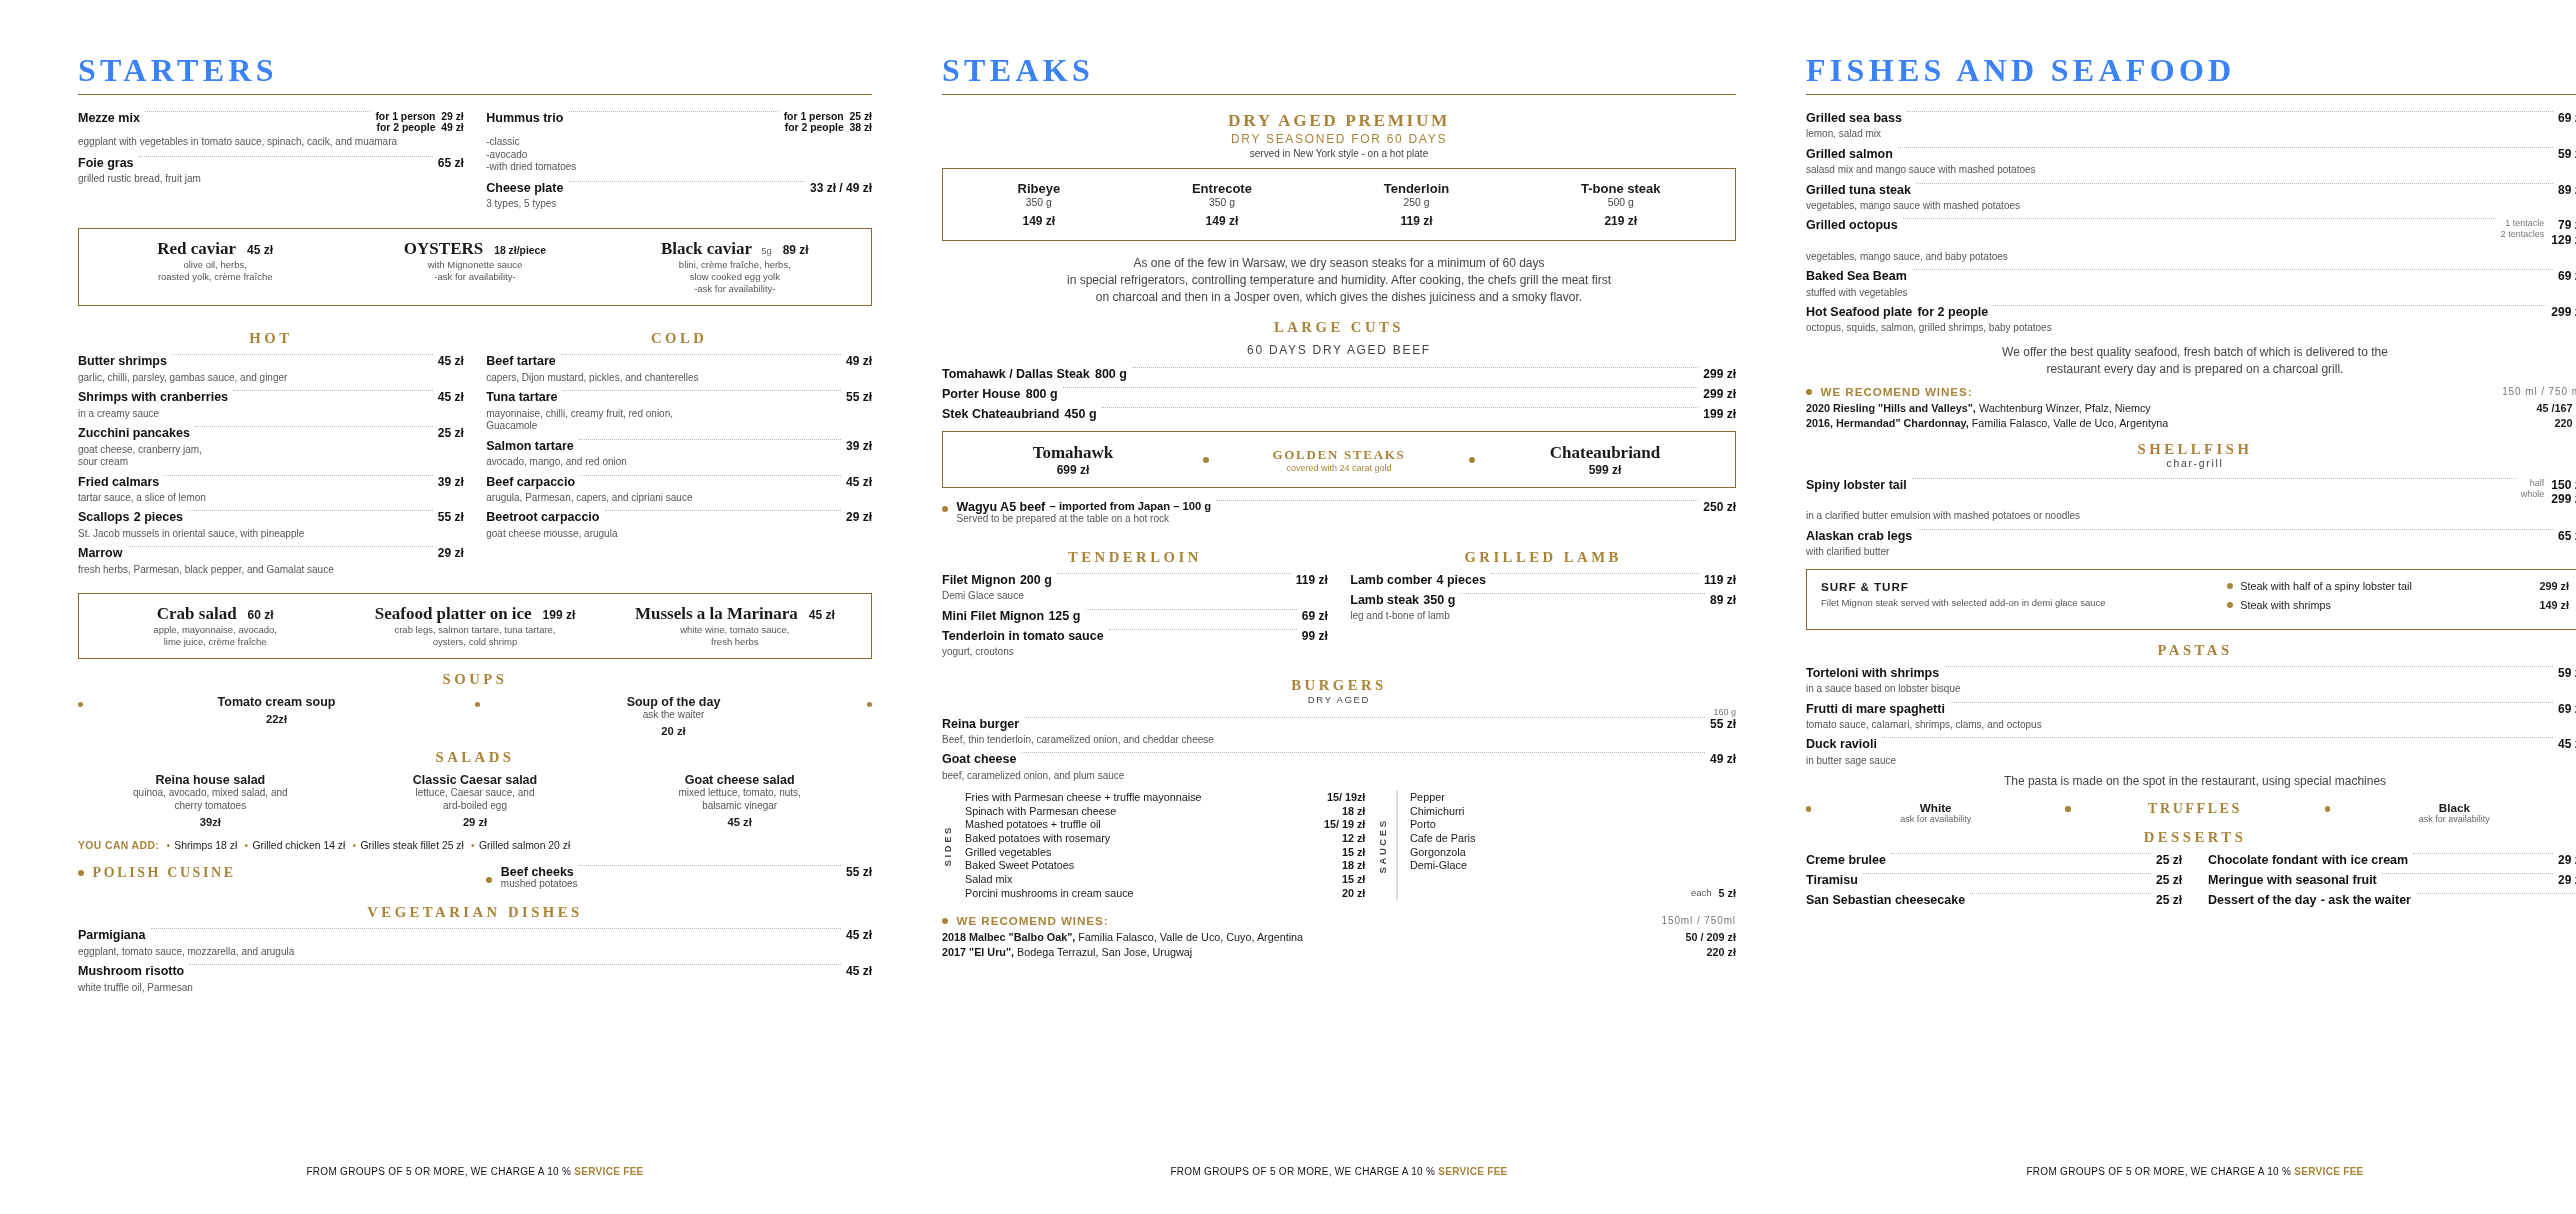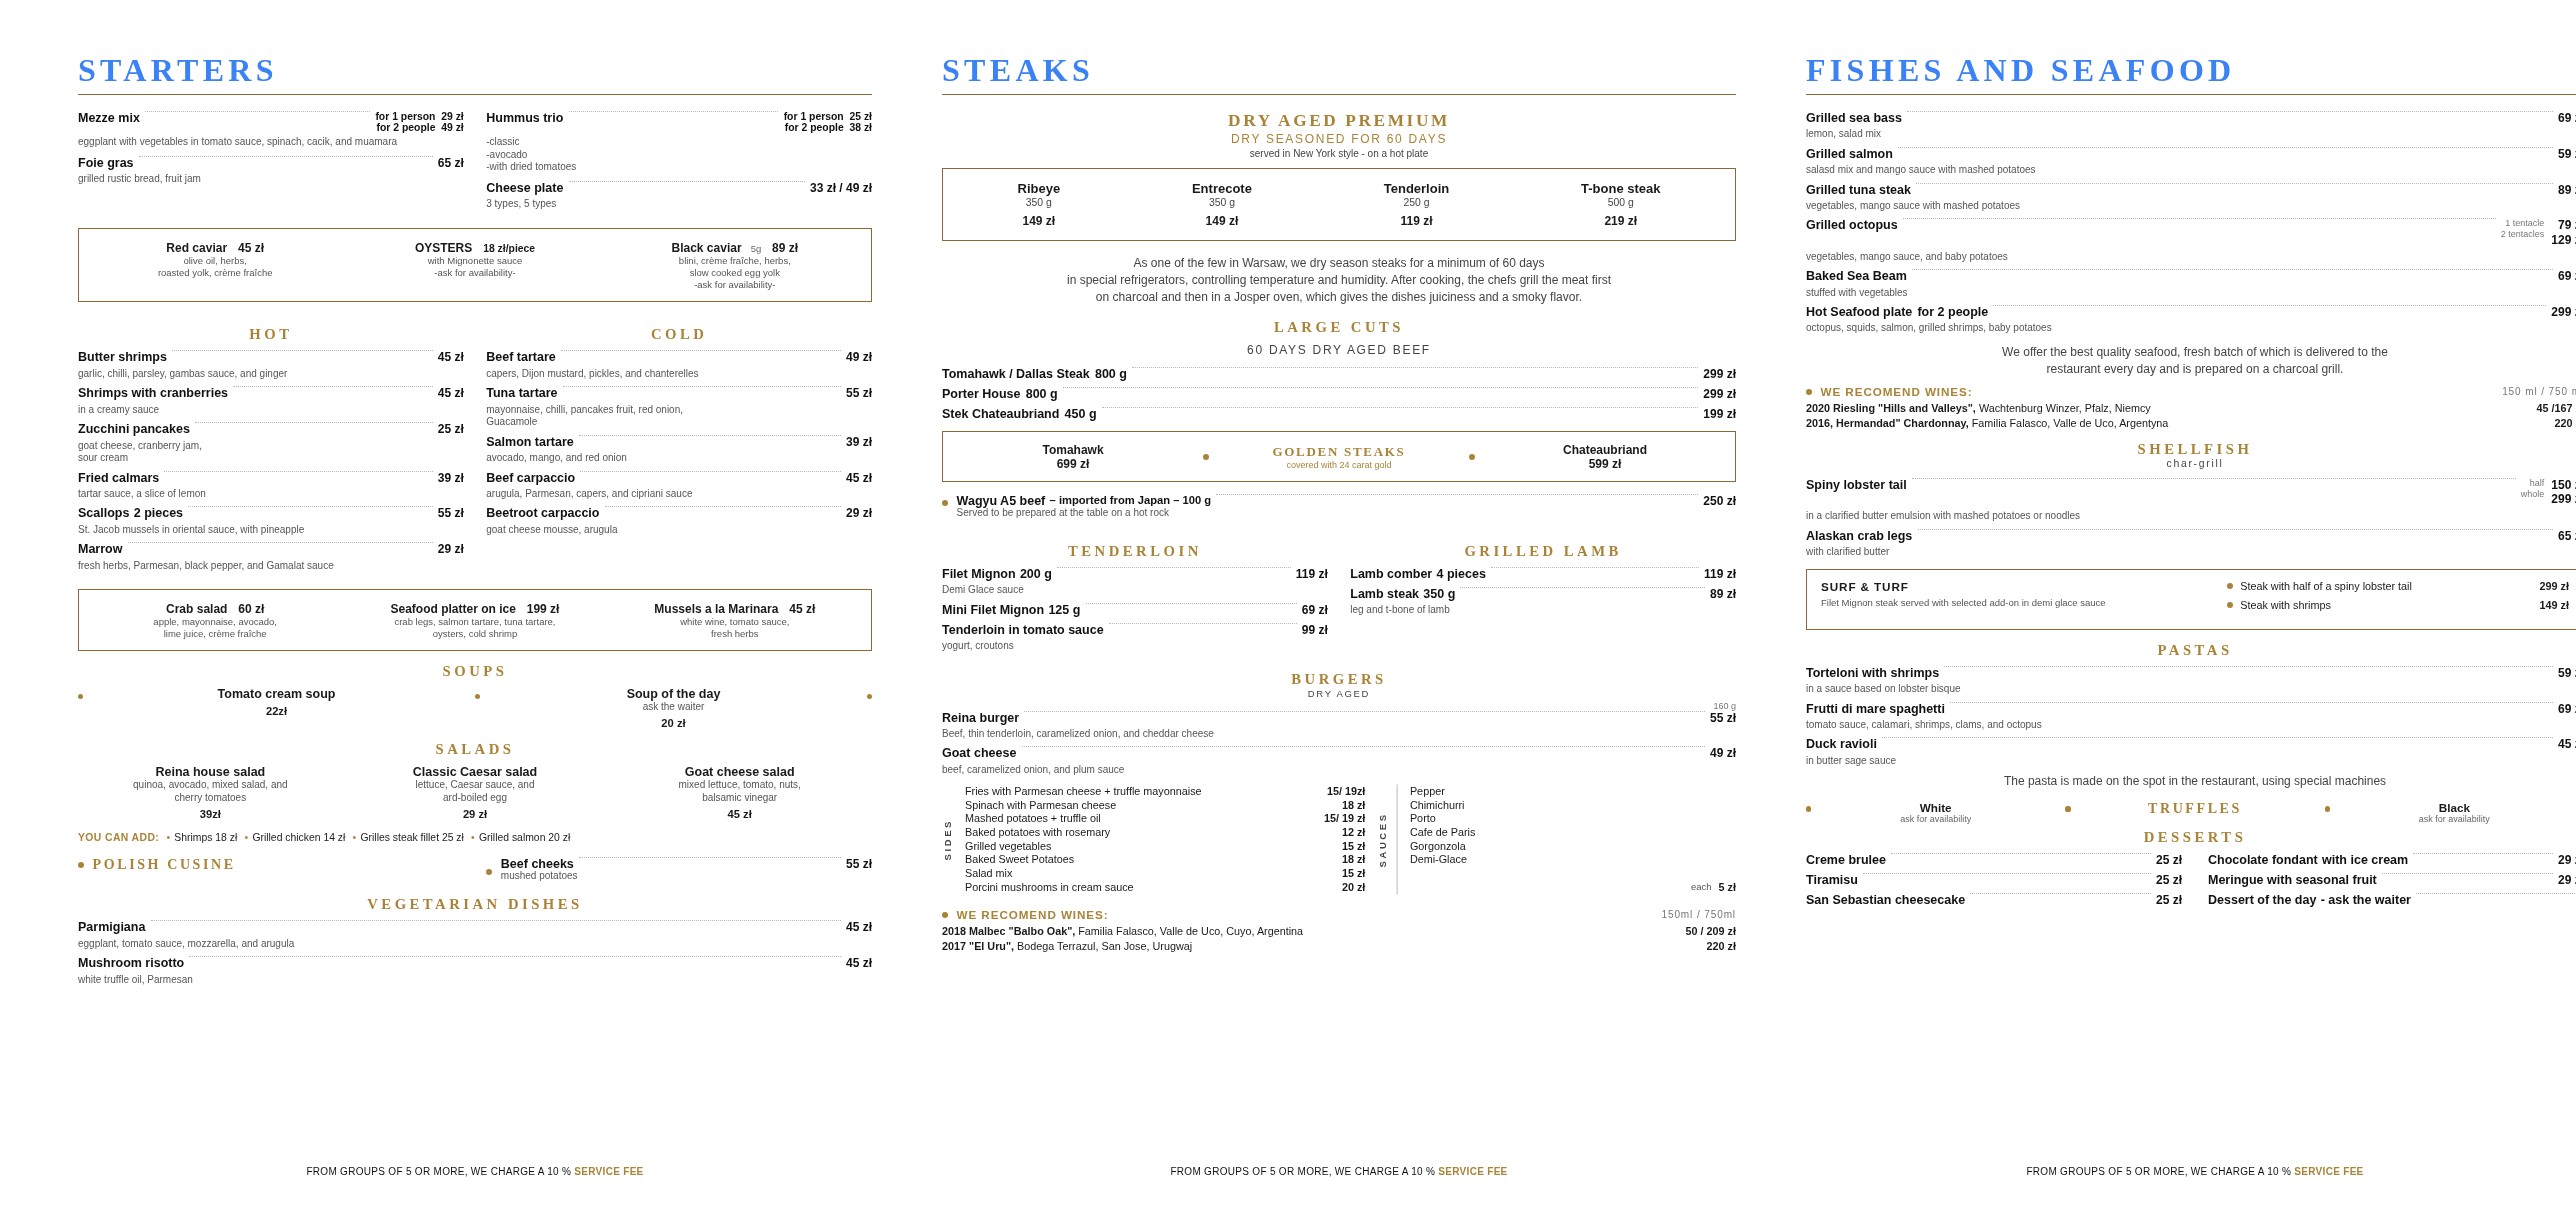--- a/index.html
+++ b/index.html
@@ -129,21 +129,21 @@
     padding: 10.4px 14px;
     margin: 10.4px 0 12px 0;
   }
   .box-3 {
     display: flex;
     justify-content: space-between;
     gap: 15.5px;
     text-align: center;
   }
   .box-3 > div { flex: 1 1 0; }
-  .b-name { font-size: 12px; font-weight: bold; }
+  .b-name { font-size: 17px; font-weight: bold; font-family: Liberation Serif, serif; }
   .b-desc { font-size: 9.5px; color: #555; line-height: 1.25; }
   .b-price { font-size: 12px; font-weight: bold; }
   .gold { color: #a98438; }
 
   .cuts-box {
     border: 1px solid #8a6a32;
     padding: 12px 8.6px;
     margin: 8.6px 0 14px 0;
     display: flex;
     justify-content: space-around;
@@ -397,21 +397,21 @@
               <span class="pr">49 zł</span>
             </div>
           <div class="desc" style="white-space:pre-line">capers, Dijon mustard, pickles, and chanterelles</div>
         </div>
         <div>
           <div class="item">
               <span class="nm">Tuna tartare</span>
               <span class="dots"></span>
               <span class="pr">55 zł</span>
             </div>
-          <div class="desc" style="white-space:pre-line">mayonnaise, chilli, pancakes fruit, red onion,
+          <div class="desc" style="white-space:pre-line">mayonnaise, chilli, creamy fruit, red onion,
 Guacamole</div>
         </div>
         <div>
           <div class="item">
               <span class="nm">Salmon tartare</span>
               <span class="dots"></span>
               <span class="pr">39 zł</span>
             </div>
           <div class="desc" style="white-space:pre-line">avocado, mango, and red onion</div>
         </div>

